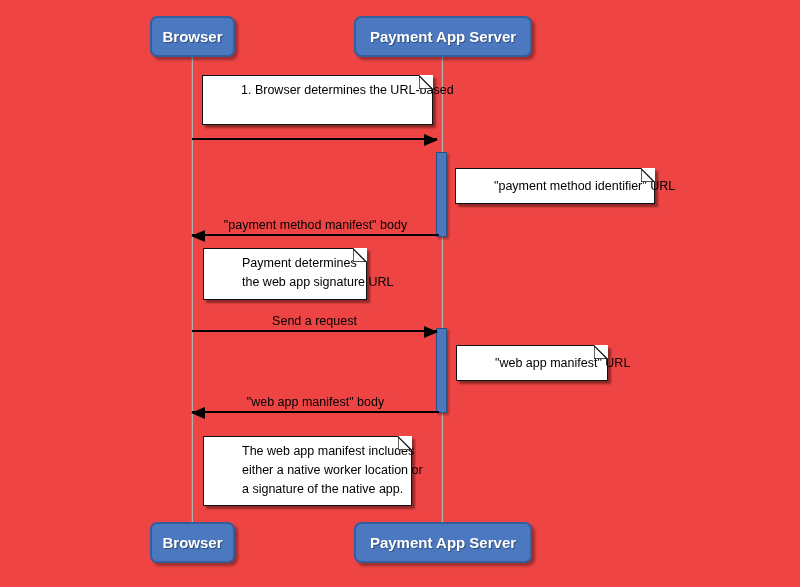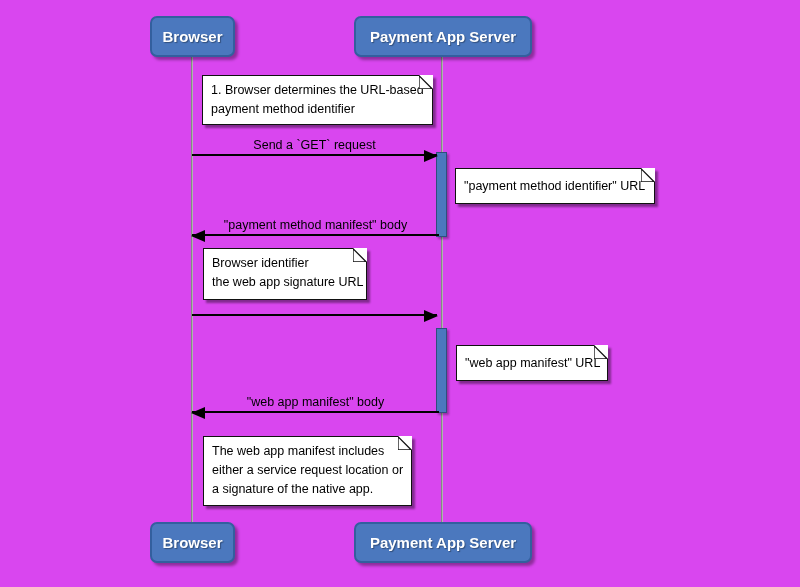--- a/index.html
+++ b/index.html
@@ -1,17 +1,17 @@
 <!DOCTYPE html>
 <html><head>
 <meta charset="utf-8">
 <style>
   html,body{margin:0;padding:0;background:#ffffff;}
   #canvas{
-    position:relative;width:800px;height:587px;background:#d946ef;overflow:hidden;
+    position:relative;width:800px;height:587px;background:#ef4444;overflow:hidden;
     font-family:"Liberation Sans","DejaVu Sans",sans-serif;color:#000;
   }
   
   .actor{
     position:absolute;display:flex;align-items:center;justify-content:center;
     background:#4b78be;border:2px solid #335f9e;border-radius:7px;
     box-shadow:3px 3px 3px rgba(0,0,0,0.35);
     color:#ffffff;font-weight:bold;font-size:15px;
     text-shadow:1px 1px 1px rgba(0,0,0,0.35);
     box-sizing:border-box;
@@ -27,21 +27,21 @@
     box-sizing:border-box;box-shadow:2px 2px 2px rgba(0,0,0,0.3);
   }
   
   .note{
     position:absolute;background:#ffffff;border:1.4px solid #111111;
     box-shadow:3px 3px 2px rgba(0,0,0,0.4);
     box-sizing:border-box;font-size:12.5px;
   }
   .note.multiline{padding:5px 8px 4px 8px;}
   .note.singleline{display:flex;align-items:center;padding:0 8px;}
-  .note-line{line-height:19px;white-space:nowrap;}
+  .note-line{line-height:19px;white-space:nowrap;margin-left:30px;}
   .fold{
     position:absolute;top:-1.4px;right:-1.4px;width:14px;height:14px;
     background:#ffffff;line-height:0;
   }
   .fold svg{display:block;}
   
   .msg{position:absolute;}
   .msg-label{
     height:16px;line-height:15px;text-align:center;font-size:12.5px;white-space:nowrap;
   }
@@ -74,25 +74,23 @@
     <span>Payment App Server</span>
   </div>
 
   <div class="note multiline" style="left:202px;top:75px;width:231px;height:50px">
     <span class="fold">
       <svg width="14" height="14" viewBox="0 0 14 14">
         <polygon points="0,0.7 13.3,14 0,14" fill="#ffffff" stroke="#111111" stroke-width="1.3"></polygon>
       </svg>
     </span>
     <div class="note-line">1. Browser determines the URL-based</div>
-    <div class="note-line">payment method identifier</div>
   </div>
 
   <div class="msg" style="left:192px;top:138px;width:245px">
-    <div class="msg-label">Send a `GET` request</div>
     <div class="msg-line">
       <span class="arrowhead right"></span>
     </div>
   </div>
 
   <div class="note singleline" style="left:455px;top:168px;width:200px;height:36px">
     <span class="fold">
       <svg width="14" height="14" viewBox="0 0 14 14">
         <polygon points="0,0.7 13.3,14 0,14" fill="#ffffff" stroke="#111111" stroke-width="1.3"></polygon>
       </svg>
@@ -106,25 +104,26 @@
       <span class="arrowhead left"></span>
     </div>
   </div>
 
   <div class="note multiline" style="left:203px;top:248px;width:164px;height:52px">
     <span class="fold">
       <svg width="14" height="14" viewBox="0 0 14 14">
         <polygon points="0,0.7 13.3,14 0,14" fill="#ffffff" stroke="#111111" stroke-width="1.3"></polygon>
       </svg>
     </span>
-    <div class="note-line">Browser identifier</div>
+    <div class="note-line">Payment determines</div>
     <div class="note-line">the web app signature URL</div>
   </div>
 
   <div class="msg" style="left:192px;top:314px;width:245px">
+    <div class="msg-label">Send a request</div>
     <div class="msg-line">
       <span class="arrowhead right"></span>
     </div>
   </div>
 
   <div class="note singleline" style="left:456px;top:345px;width:152px;height:36px">
     <span class="fold">
       <svg width="14" height="14" viewBox="0 0 14 14">
         <polygon points="0,0.7 13.3,14 0,14" fill="#ffffff" stroke="#111111" stroke-width="1.3"></polygon>
       </svg>
@@ -139,21 +138,21 @@
     </div>
   </div>
 
   <div class="note multiline" style="left:203px;top:436px;width:209px;height:70px">
     <span class="fold">
       <svg width="14" height="14" viewBox="0 0 14 14">
         <polygon points="0,0.7 13.3,14 0,14" fill="#ffffff" stroke="#111111" stroke-width="1.3"></polygon>
       </svg>
     </span>
     <div class="note-line">The web app manifest includes</div>
-    <div class="note-line">either a service request location or</div>
+    <div class="note-line">either a native worker location or</div>
     <div class="note-line">a signature of the native app.</div>
   </div>
 
   <div class="actor" style="left:150px;top:522px;width:85px;height:41px">
     <span>Browser</span>
   </div>
   <div class="actor" style="left:354px;top:522px;width:178px;height:41px">
     <span>Payment App Server</span>
   </div>
 

